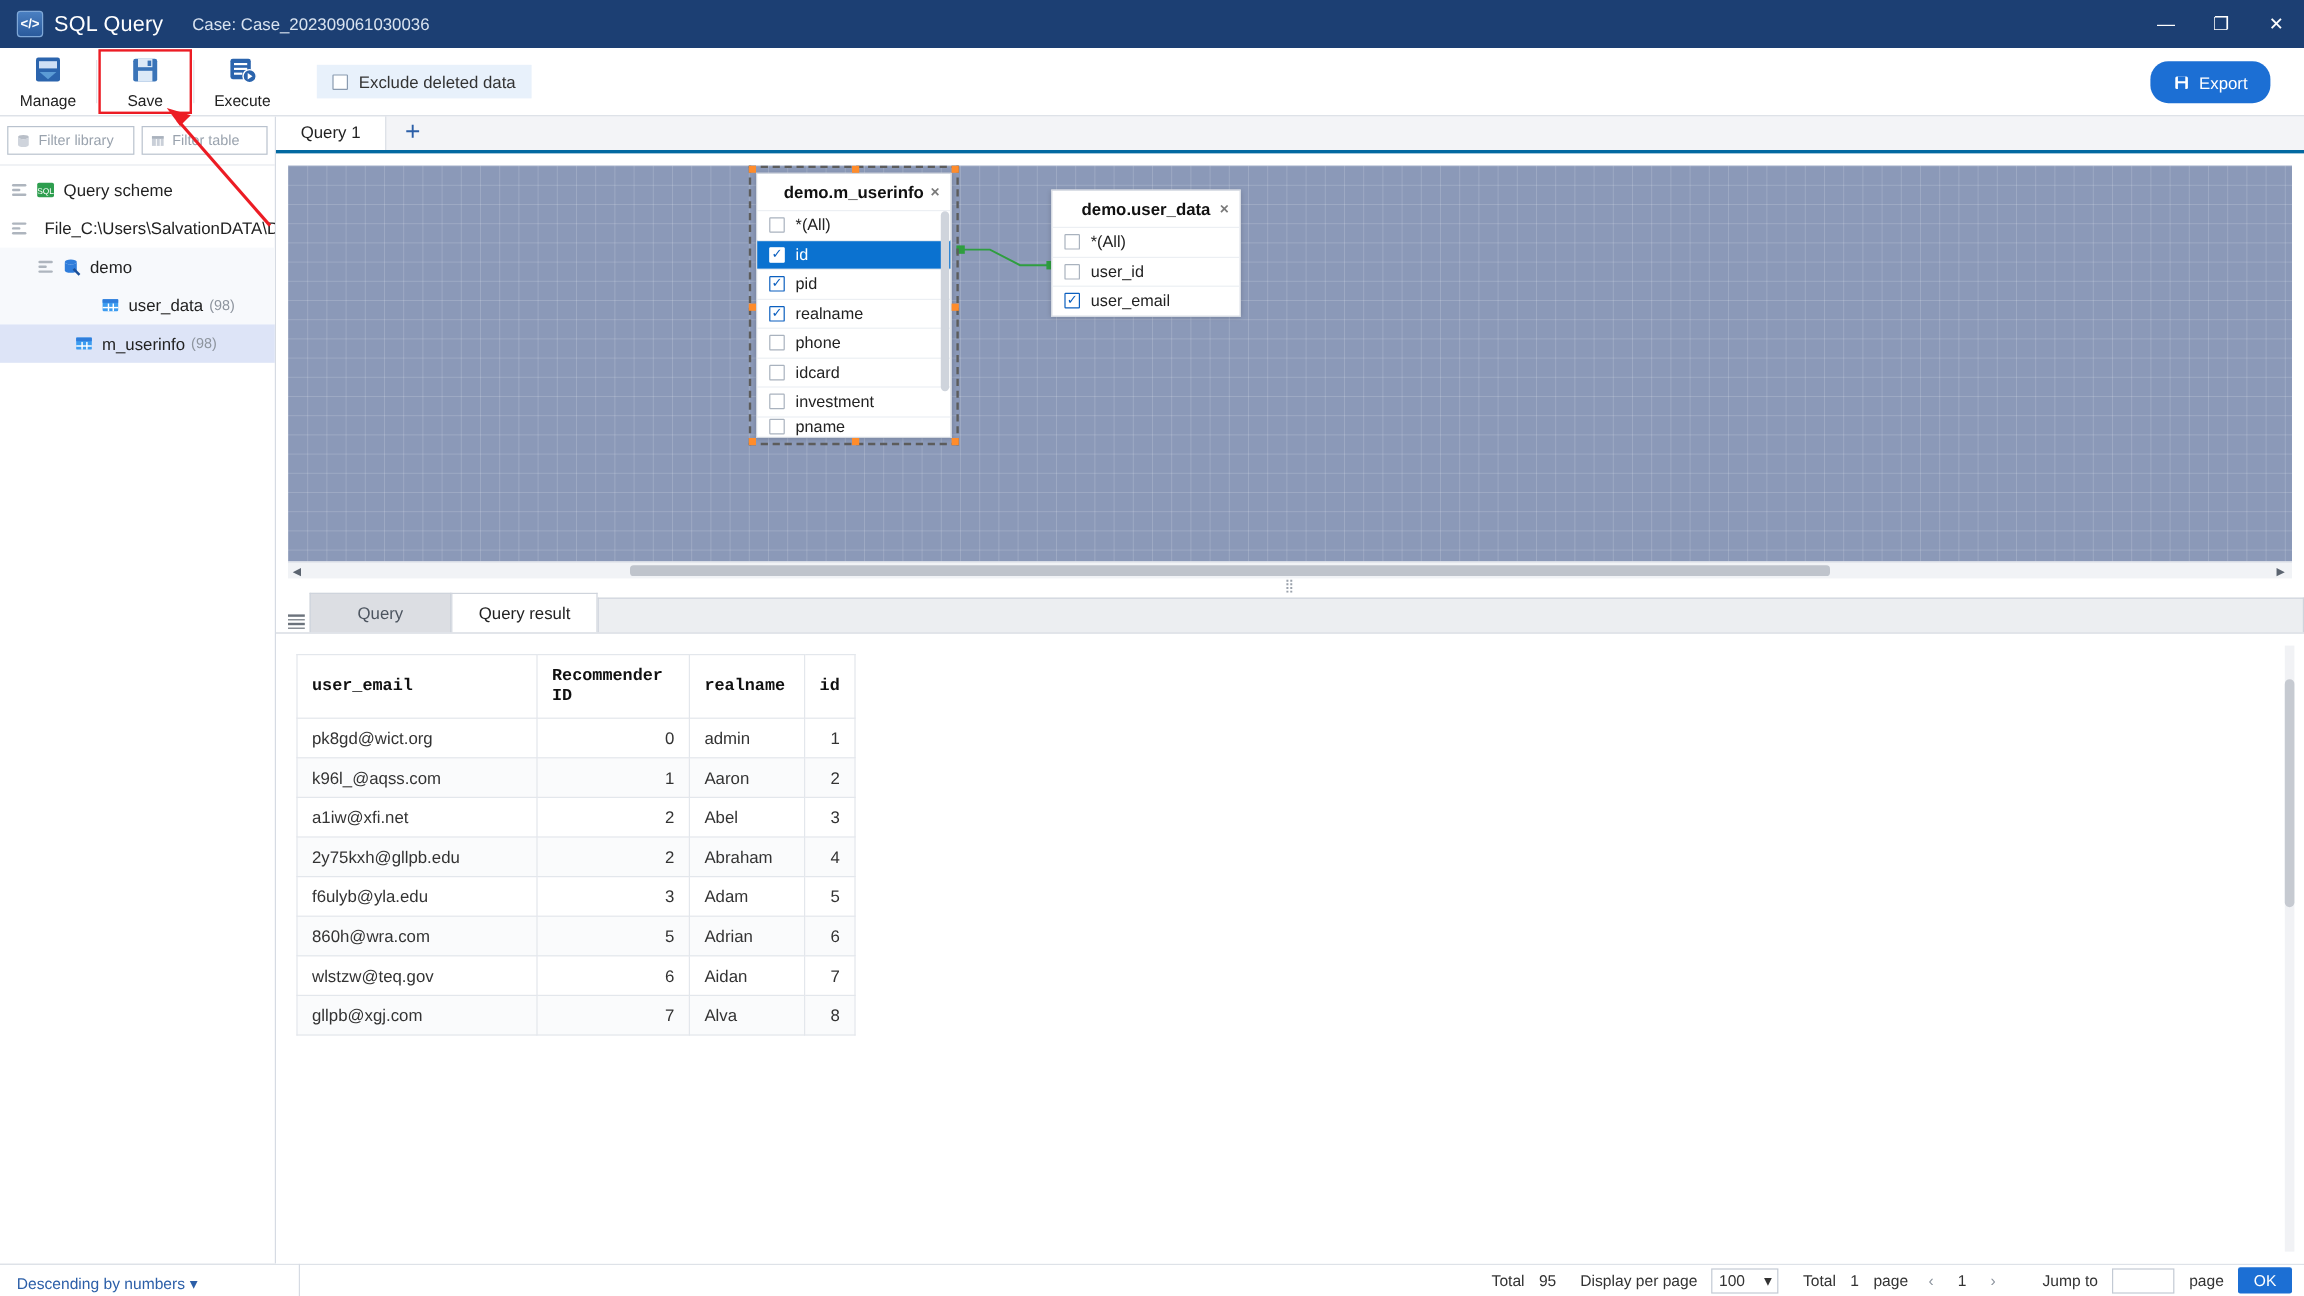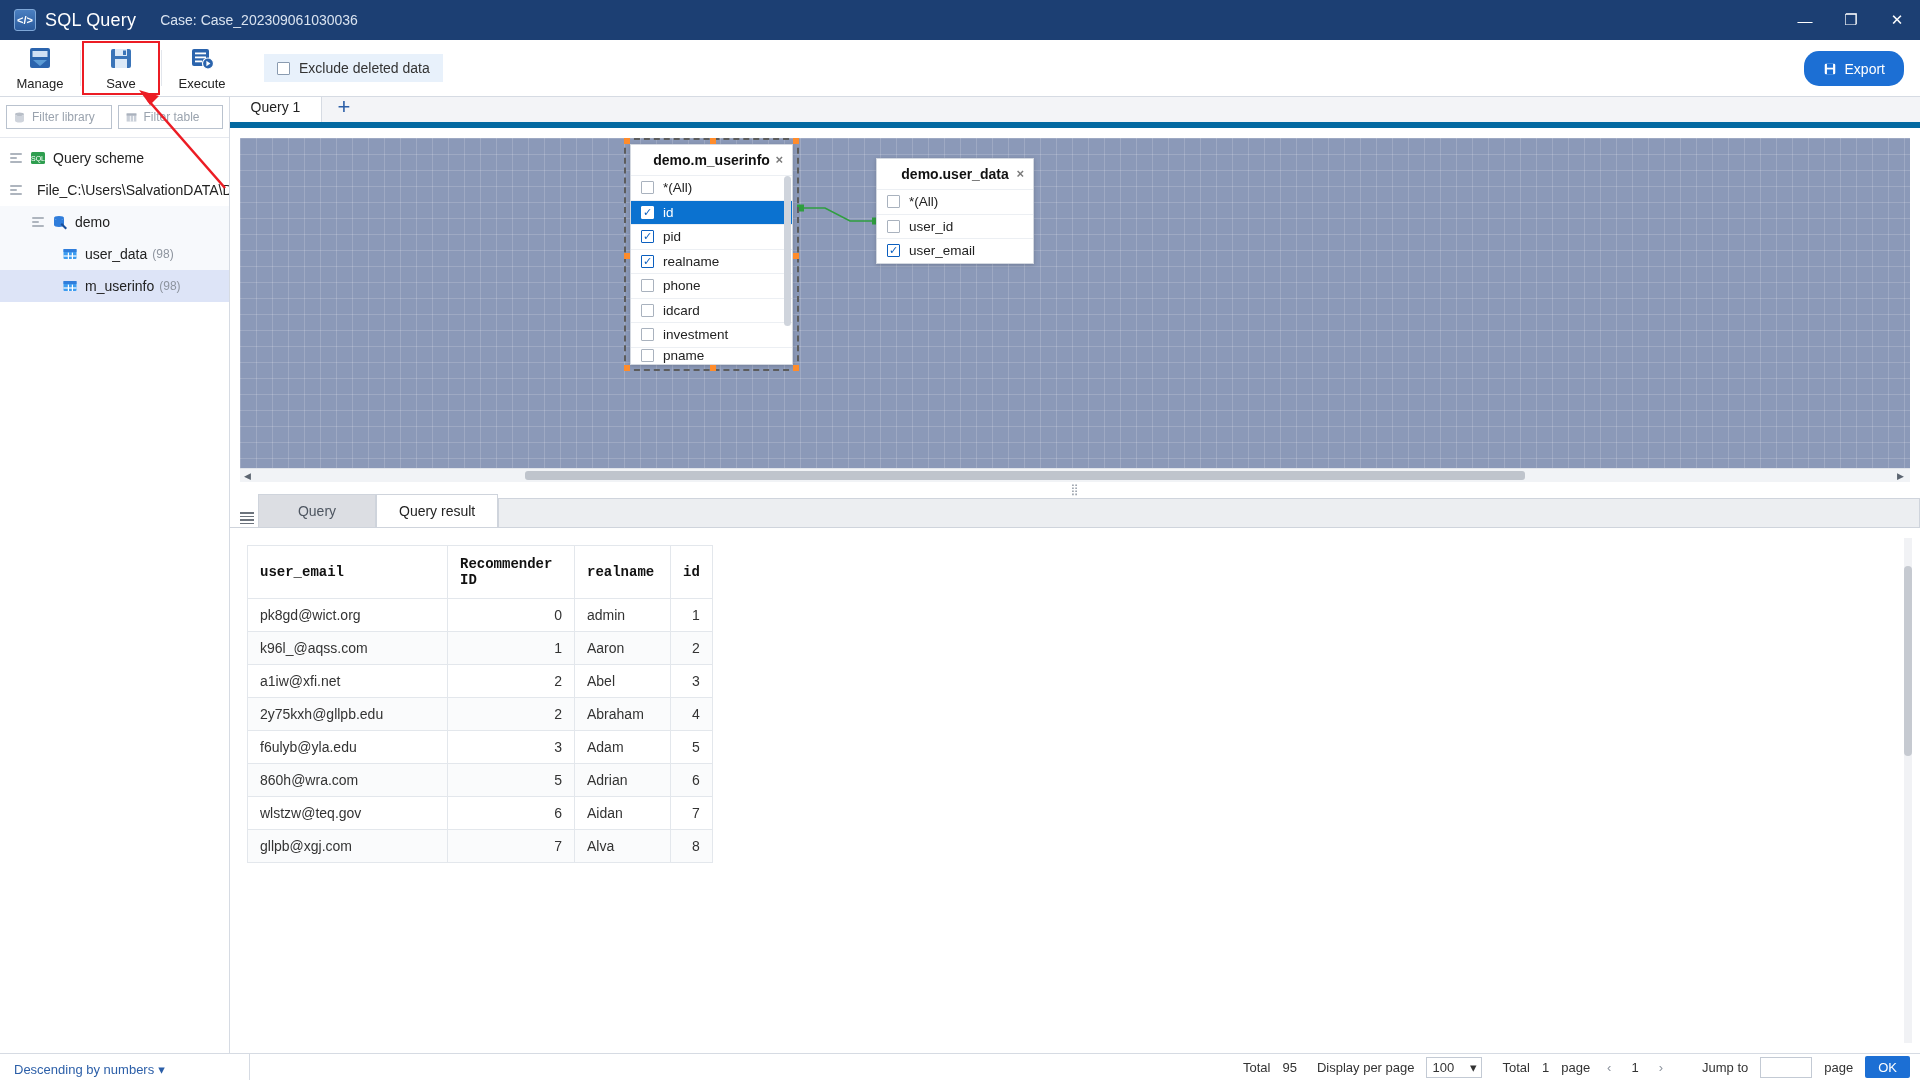--- a/index.html
+++ b/index.html
@@ -46,21 +46,21 @@
   .exclude-box {
     margin-left: 22px; align-self: center; background: #e8f1fb;
     height: 28px; display: flex; align-items: center; gap: 9px;
     padding: 0 13px; font-size: 14px; color: #333;
   }
   .cb {
     width: 13px; height: 13px; border: 1px solid #8a9bb0; background: #fff;
     display: inline-block; flex: none; border-radius: 1px;
   }
   .export-btn {
-    position: absolute; right: 16px; top: 11px; height: 35px;
+    position: absolute; right: 28px; top: 11px; height: 35px;
     background: #1c6fd4; color: #fff; border-radius: 15px;
     display: flex; align-items: center; gap: 8px; padding: 13px 19px;
     font-size: 14px; cursor: pointer;
   }
 
   
   .main { display: flex; height: calc(1080px - 40px - 57px - 27px); }
 
   
   .sidebar {
@@ -87,21 +87,21 @@
   .sidebar-foot {
     height: 31px; border-top: 1px solid #d6dbe3; display: flex;
     align-items: center; padding: 0 14px; font-size: 13px; color: #2c5fa8;
     background: #fff;
   }
 
   
   .content { flex: 1; display: flex; flex-direction: column; background: #fff; min-width:0; }
 
   .qtabs { height: 31px; display: flex; align-items: flex-end; background: #f3f4f7;
-           border-bottom: 6px solid #0369a1; }
+           border-bottom: 3px solid #0369a1; }
   .qtab {
     height: 31px; min-width: 92px; padding: 0 18px; display: flex;
     align-items: center; justify-content: center; font-size: 14px;
     background: #ffffff; border-right: 1px solid #d6dbe3; color: #222;
     cursor: pointer;
   }
   .qtab-add {
     width: 44px; display: flex; align-items: center; justify-content: center;
     font-size: 22px; color: #2c5fa8; cursor: pointer; height: 31px;
   }
@@ -329,21 +329,21 @@
           <rect x="2" y="7" width="7" height="2" rx="1" fill="#aeb5be"></rect>
         </svg>
         <svg width="16" height="16" viewBox="0 0 16 16" style="margin:0 7px 0 6px">
           <ellipse cx="7" cy="4" rx="5" ry="2" fill="#2f7ddb"></ellipse>
           <path d="M2 4v7c0 1.1 2.2 2 5 2s5-.9 5-2V4c0 1.1-2.2 2-5 2S2 5.1 2 4z" fill="#2f7ddb"></path>
           <path d="M10 9l5 5-1.5 1.5-5-5z" fill="#1a4f99"></path>
         </svg>
         <span>demo</span>
       </div>
 
-      <div class="tnode alt" style="padding-left:62px">
+      <div class="tnode alt" style="padding-left:84px">
         <svg width="16" height="16" viewBox="0 0 16 16" style="margin-right:7px">
           <rect x="1.5" y="3" width="13" height="10" rx="1" fill="#3c9cf0"></rect>
           <rect x="1.5" y="3" width="13" height="3" fill="#2f7ddb"></rect>
           <rect x="5.8" y="6.6" width="1.2" height="6.4" fill="#fff"></rect>
           <rect x="9.8" y="6.6" width="1.2" height="6.4" fill="#fff"></rect>
           <rect x="1.5" y="9.4" width="13" height="1.2" fill="#fff"></rect>
         </svg>
         <span>user_data</span>
         <span class="cnt">(98)</span>
       </div>

